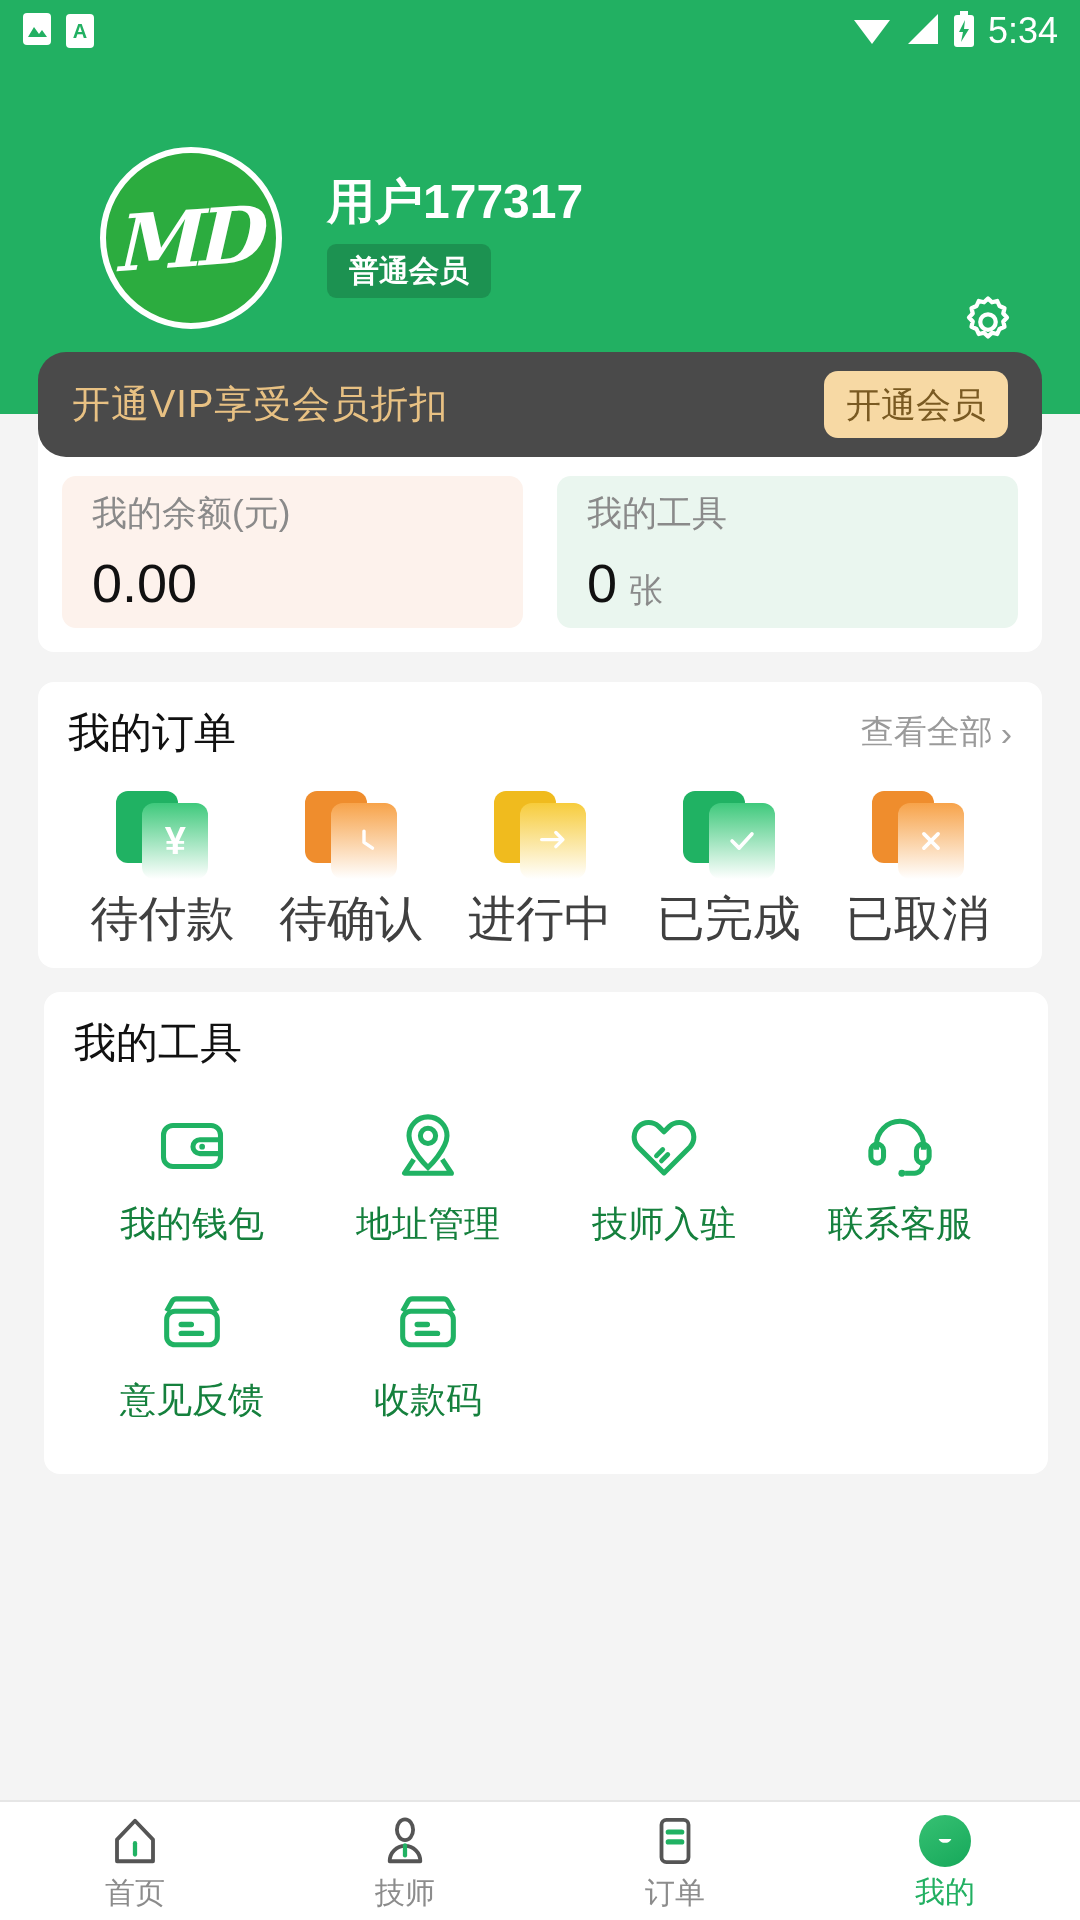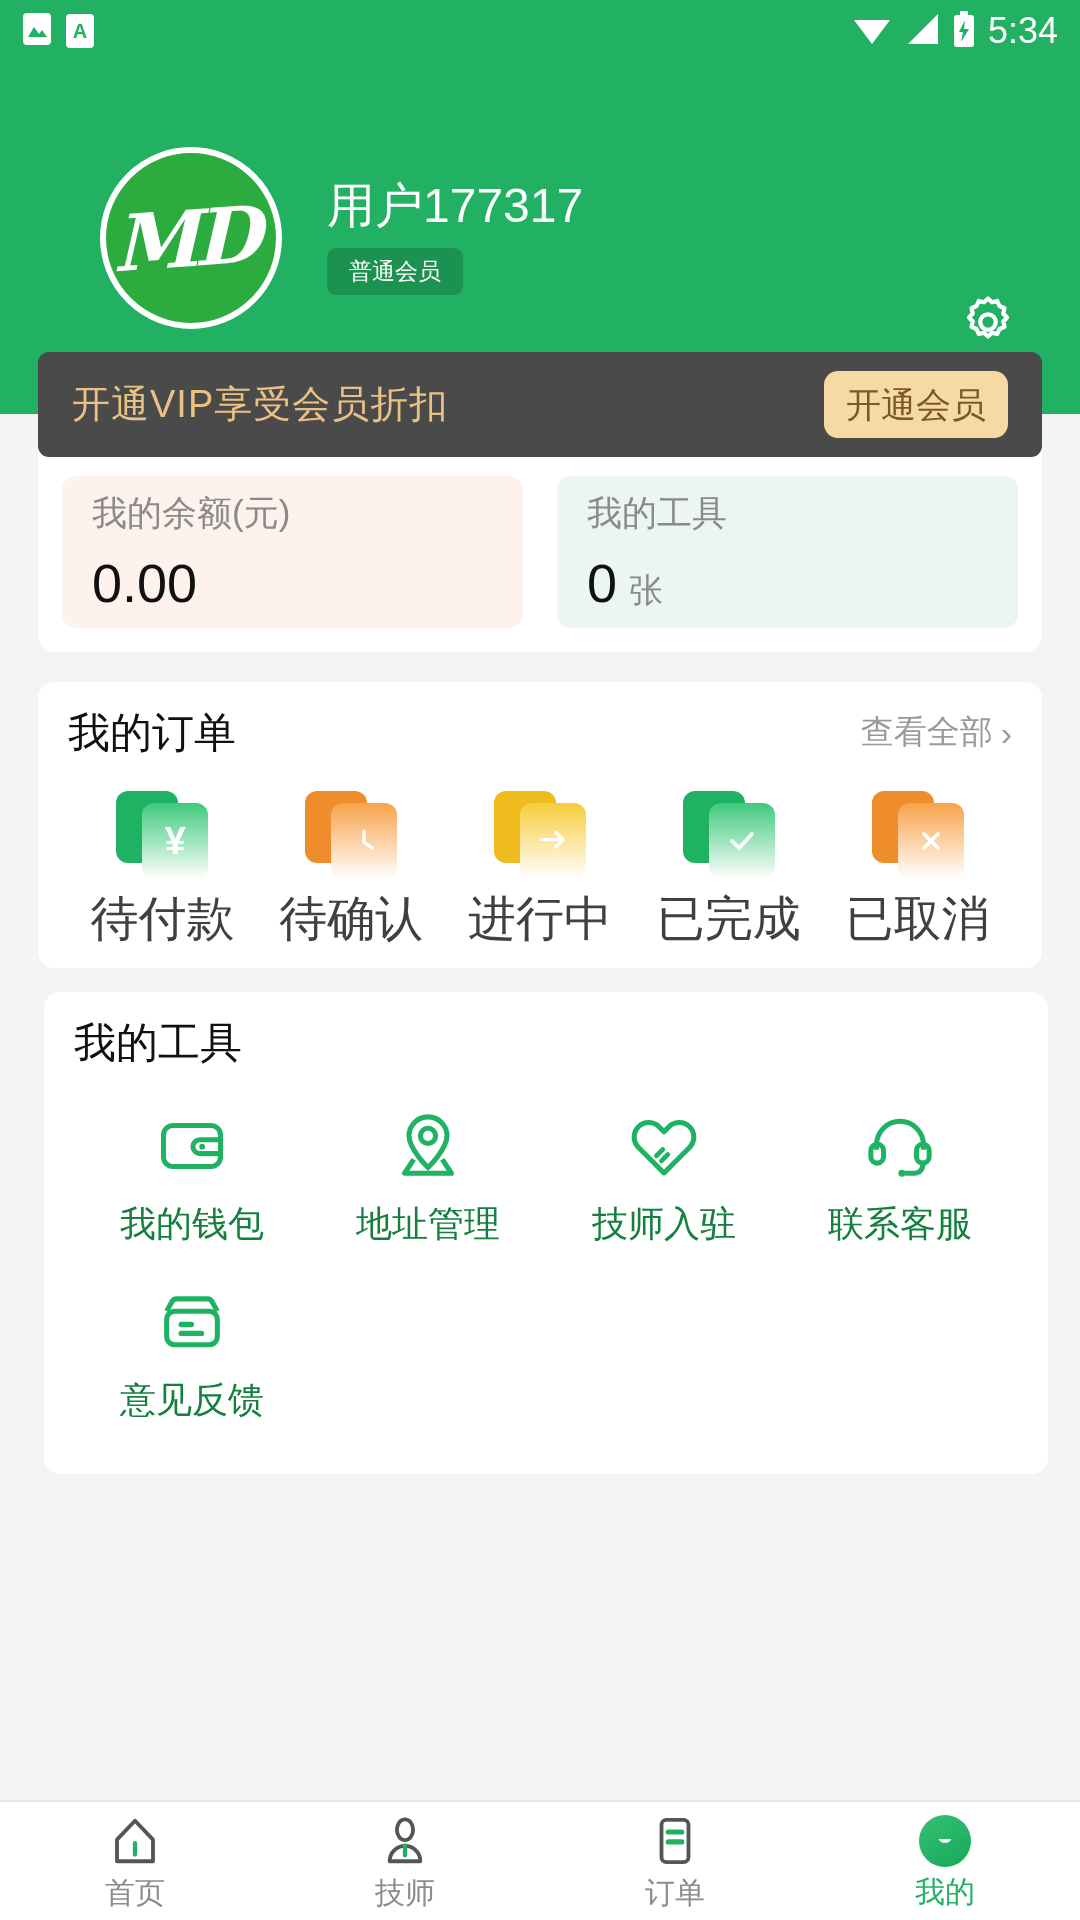--- a/index.html
+++ b/index.html
@@ -39,37 +39,37 @@
     border: 6px solid #ffffff;
     display: flex; align-items: center; justify-content: center;
     position: relative; overflow: hidden;
   }
   .avatar-mark {
     color: #fff; font-size: 78px; font-style: italic; font-weight: bold;
     font-family: "DejaVu Serif", serif;
     transform: skewX(-6deg) rotate(-4deg);
     letter-spacing: -6px;
   }
-  .profile-text { margin-left: 45px; display: flex; flex-direction: column; gap: 18px; }
+  .profile-text { margin-left: 45px; display: flex; flex-direction: column; gap: 18px; font-weight: bold; }
   .username { color: #ffffff; font-size: 48px; line-height: 1; }
   .member-badge {
     align-self: flex-start;
     background: rgba(0,0,0,0.17);
-    color: #ffffff; font-size: 23px;
+    color: #ffffff; font-size: 30px;
     padding: 12px 22px; border-radius: 9px; line-height: 1;
   }
   .gear-btn {
     position: absolute; right: 62px; top: 230px;
     width: 60px; height: 60px;
   }
 
   
   .vip-banner {
     position: absolute; left: 38px; top: 352px; width: 1004px; height: 105px;
-    background: #4a4a4a; border-radius: 11px;
+    background: #4a4a4a; border-radius: 28px;
     display: flex; align-items: center; padding: 0 34px;
     z-index: 5;
   }
   .vip-text { color: #e8c183; font-size: 38px; letter-spacing: 1px; }
   .vip-btn {
     margin-left: auto; background: #f7d9a4; color: #7a5a22;
     font-size: 35px; padding: 16px 22px; border-radius: 14px; line-height: 1;
   }
 
   
@@ -337,20 +337,28 @@
 
       <div class="tool-item">
         <svg width="76" height="76" viewBox="0 0 24 24">
           <path d="M4 8.6 l1.7-3.1 a1.6 1.6 0 0 1 1.4-.8 h9.8 a1.6 1.6 0 0 1 1.4 .8 L20 8.6" fill="none" stroke="#20b263" stroke-width="1.6" stroke-linejoin="round"></path>
           <rect x="4" y="8.6" width="16" height="10.6" rx="2.6" fill="none" stroke="#20b263" stroke-width="1.6"></rect>
           <path d="M8.6 12.8 h3.2 M8.6 15.6 h6.4" stroke="#20b263" stroke-width="1.7" stroke-linecap="round"></path>
         </svg>
         <span class="tool-label">意见反馈</span>
       </div>
 
+      <div class="tool-item">
+        <svg width="76" height="76" viewBox="0 0 24 24">
+          <path d="M4 8.6 l1.7-3.1 a1.6 1.6 0 0 1 1.4-.8 h9.8 a1.6 1.6 0 0 1 1.4 .8 L20 8.6" fill="none" stroke="#20b263" stroke-width="1.6" stroke-linejoin="round"></path>
+          <rect x="4" y="8.6" width="16" height="10.6" rx="2.6" fill="none" stroke="#20b263" stroke-width="1.6"></rect>
+          <path d="M8.6 12.8 h3.2 M8.6 15.6 h6.4" stroke="#20b263" stroke-width="1.7" stroke-linecap="round"></path>
+        </svg>
+        <span class="tool-label">收款码</span>
+      </div>
 
     </div>
   </div>
 
   <div class="bottomnav">
 
     <div class="nav-item">
       <svg width="54" height="54" viewBox="0 0 24 24">
         <path d="M12 3 L20 11.4 V21 H4 V11.4 Z" fill="none" stroke="#555555" stroke-width="1.7" stroke-linejoin="round"></path>
         <path d="M12 13 V18" stroke="#20b263" stroke-width="1.9" stroke-linecap="round"></path>

